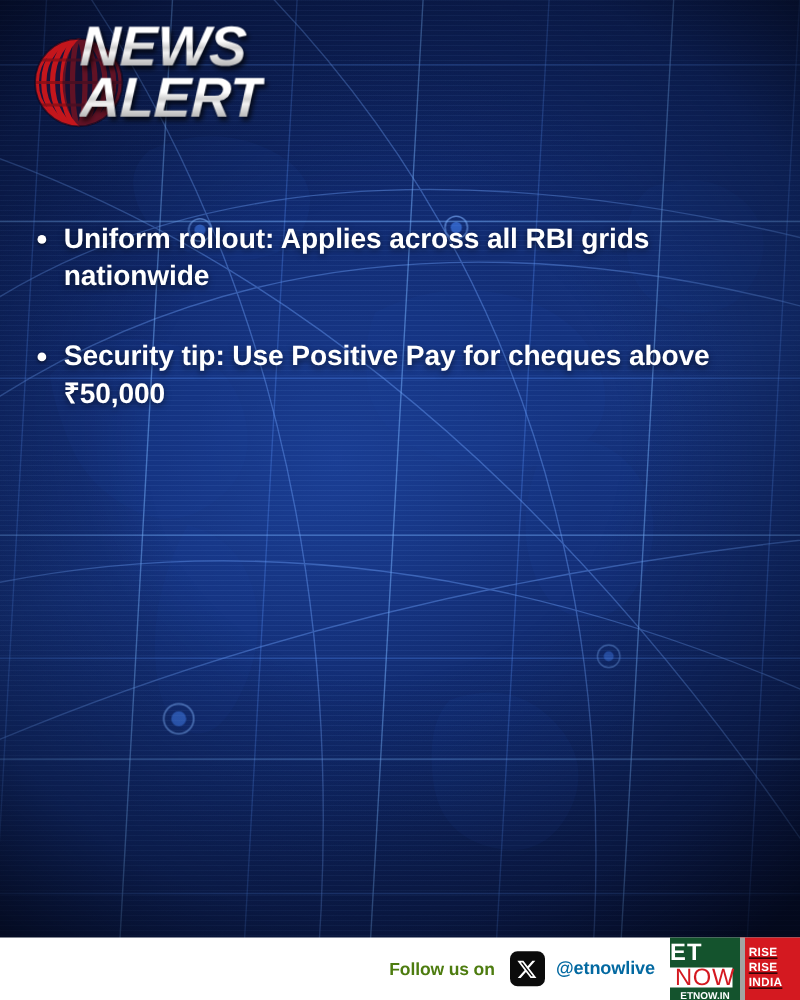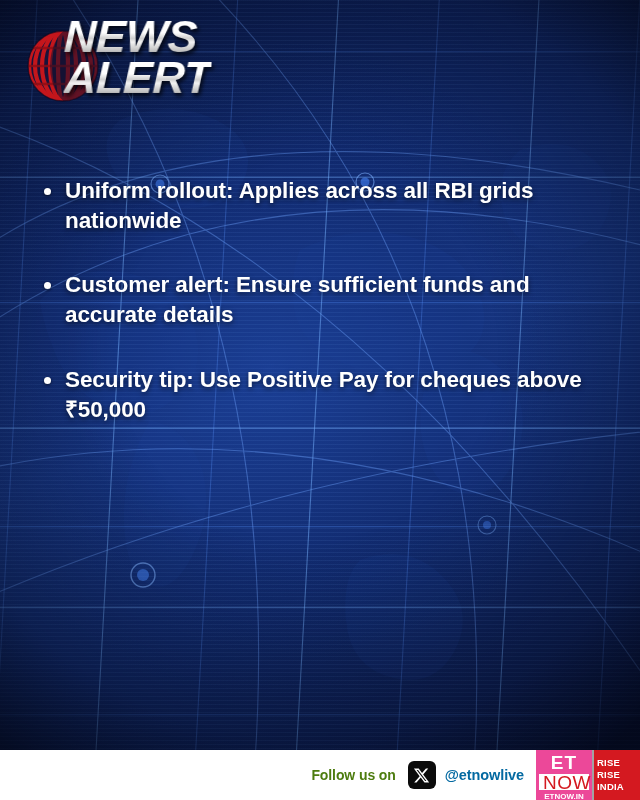--- a/index.html
+++ b/index.html
@@ -99,21 +99,21 @@
     background-clip: text;
     color: transparent;
     -webkit-text-fill-color: transparent;
     filter: drop-shadow(2px 3px 2px rgba(0,0,0,0.75));
   }
   .logo-line.l2 { font-size: 45px; margin-top: 2px; }
 
   
   #bullets {
     position: absolute;
-    left: 44px;
+    left: 30px;
     top: 176px;
     width: 564px;
   }
   .bullet-row {
     display: flex;
     align-items: flex-start;
     margin-bottom: 34px;
   }
   .bullet-dot {
     flex: 0 0 auto;
@@ -176,24 +176,23 @@
 
   
   #etnow-logo {
     display: flex;
     align-items: stretch;
     height: 50px;
     flex: 0 0 auto;
   }
   #etnow-mark {
     width: 56px;
-    background: #ec4899;
+    background: #14532d;
     display: flex;
     flex-direction: column;
-    align-items: center;
     padding: 2px 0 0 0;
     box-sizing: border-box;
   }
   #etnow-et {
     font-family: "Liberation Sans", sans-serif;
     font-weight: bold;
     font-size: 19px;
     line-height: 19px;
     color: #ffffff;
     letter-spacing: 1px;
@@ -220,27 +219,28 @@
     line-height: 9px;
     color: #ffffff;
     letter-spacing: 0px;
     margin-top: 2px;
     width: 100%;
     text-align: center;
   }
   #etnow-tag {
     width: 48px;
     background: #d41920;
-    border-left: 2px solid #a3a3a3;
+    border-left: 4px solid #a3a3a3;
     display: flex;
     flex-direction: column;
     justify-content: center;
     align-items: center;
     padding: 0 2px;
     box-sizing: border-box;
+    text-decoration: underline;
   }
   #etnow-tag span {
     font-family: "Liberation Sans", sans-serif;
     font-weight: bold;
     font-size: 9.5px;
     line-height: 12px;
     color: #ffffff;
     letter-spacing: 0.2px;
     width: 100%;
     text-align: left;
@@ -337,24 +337,20 @@
     </div>
   </div>
 
   <div id="bullets">
     <div class="bullet-row">
       <div class="bullet-dot"></div>
       <div class="bullet-text">Uniform rollout: Applies across all RBI grids nationwide</div>
     </div>
     <div class="bullet-row">
       <div class="bullet-dot"></div>
-      <div class="bullet-text">Customer alert: Ensure sufficient funds and accurate details</div>
-    </div>
-    <div class="bullet-row">
-      <div class="bullet-dot"></div>
       <div class="bullet-text">Security tip: Use Positive Pay for cheques above ₹50,000</div>
     </div>
   </div>
 
   <div id="footer">
     <span id="follow-text">Follow us on</span>
 
     <span id="x-icon-box">
       <svg width="17" height="17" viewBox="0 0 24 24" aria-hidden="true">
         <path fill="#ffffff" d="M18.244 2.25h3.308l-7.227 8.26 8.502 11.24H16.17l-5.214-6.817L4.99 21.75H1.68l7.73-8.835L1.254 2.25H8.08l4.713 6.231zm-1.161 17.52h1.833L7.084 4.126H5.117z"></path>

